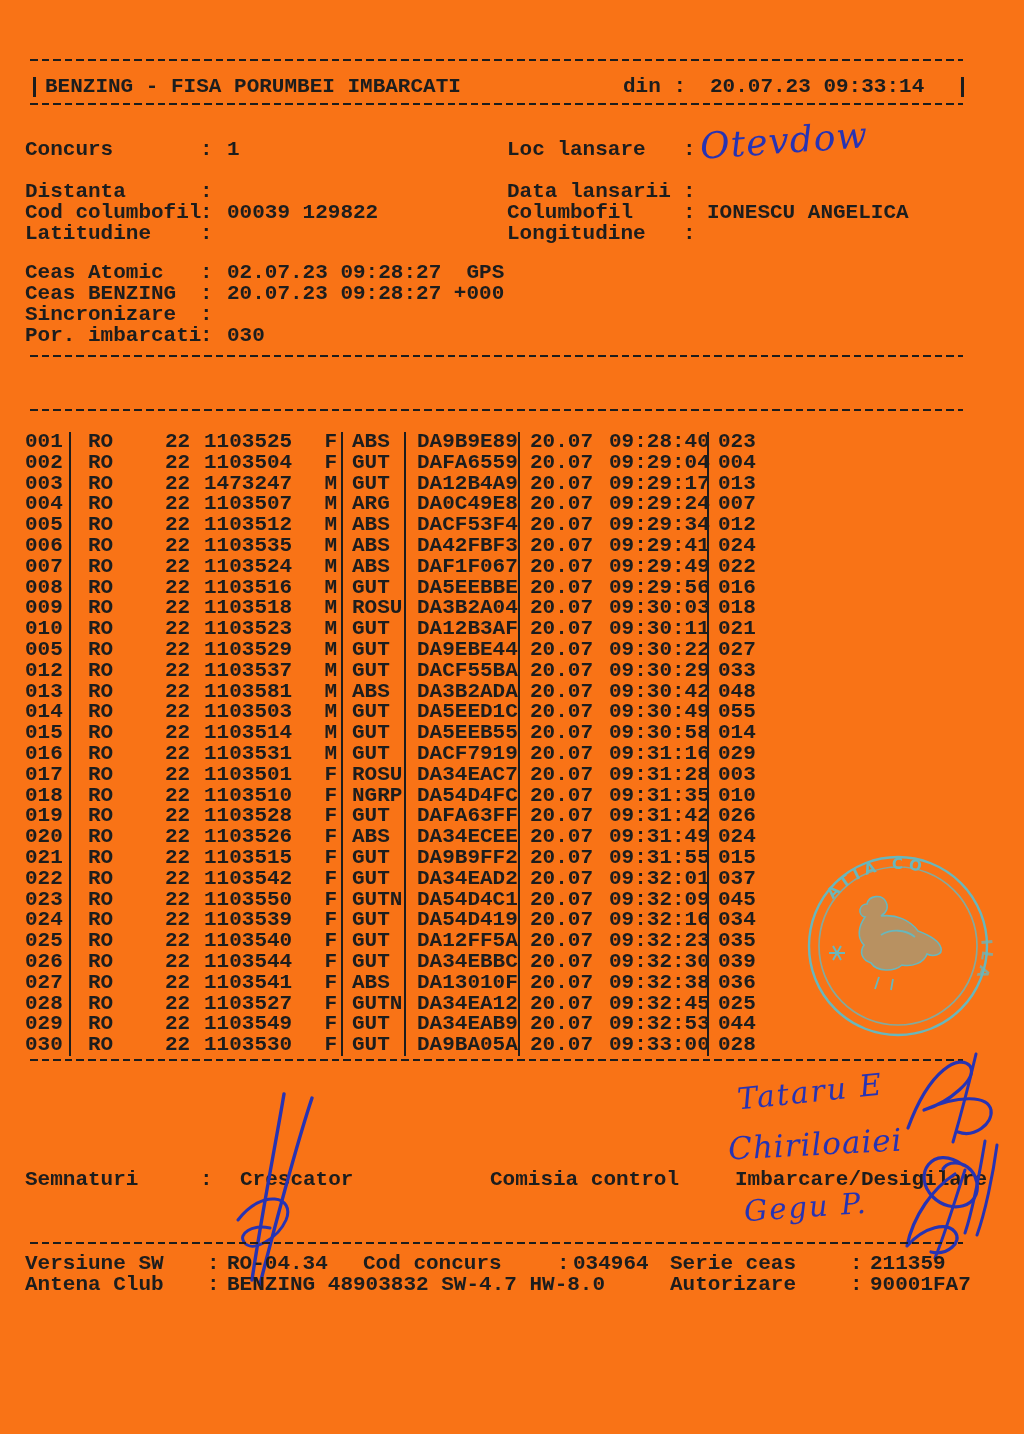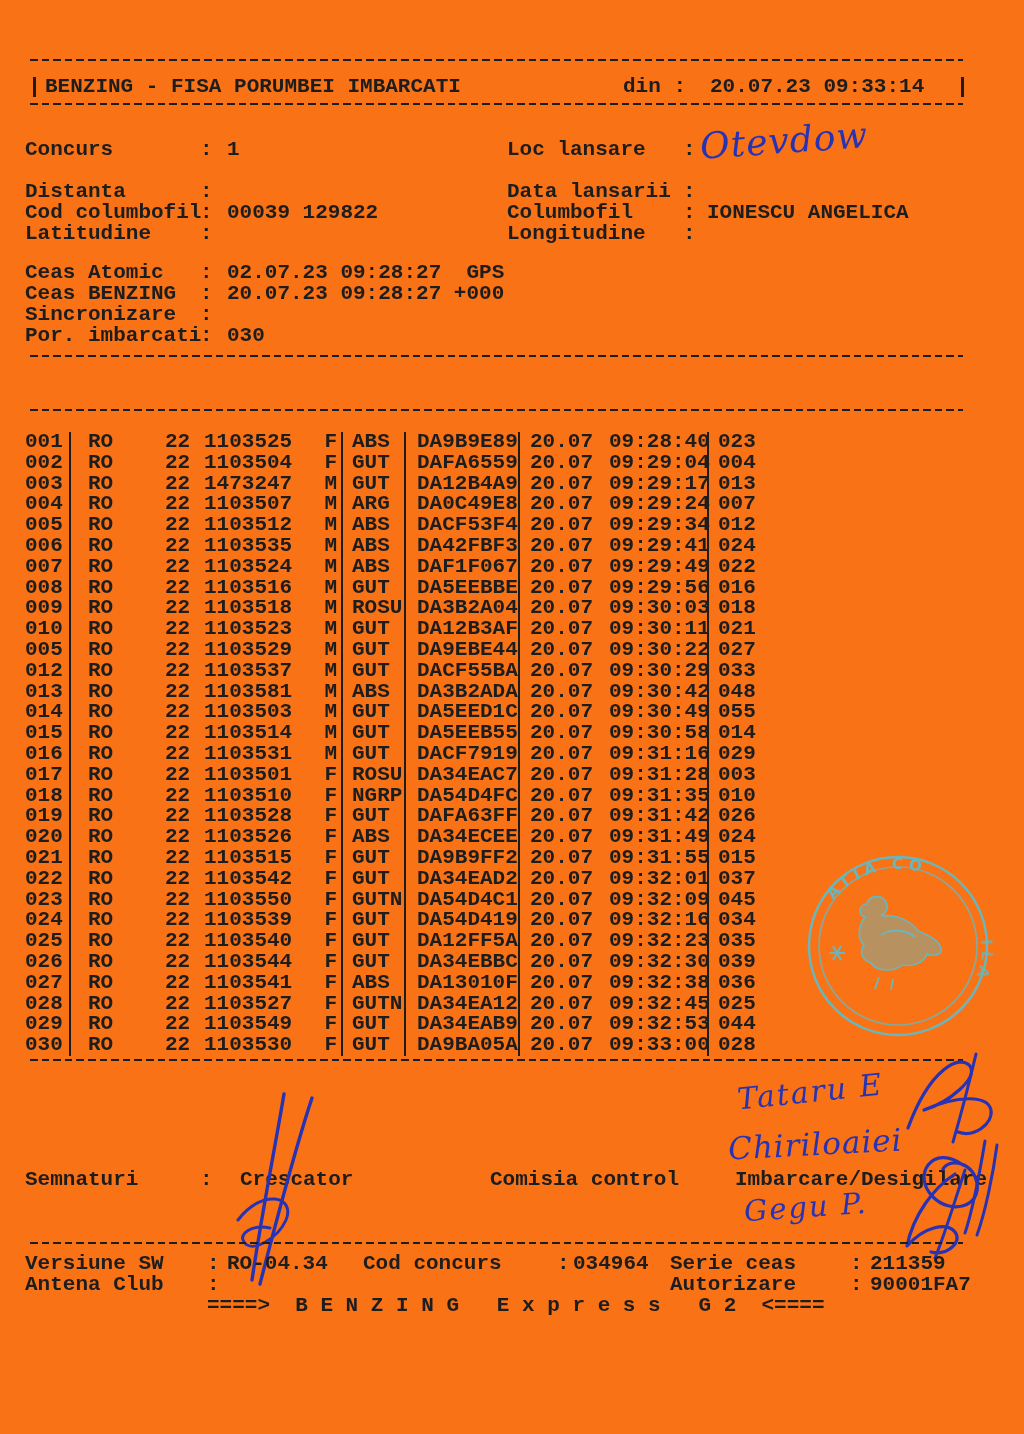--- a/index.html
+++ b/index.html
@@ -556,19 +556,19 @@
     <span style="left:363px">Cod concurs</span>
     <span style="left:557px">:</span>
     <span style="left:573px">034964</span>
     <span style="left:670px">Serie ceas</span>
     <span style="left:850px">:</span>
     <span style="left:870px">211359</span>
   </div>
   <div class="line m" style="top:1274px">
     <span style="left:25px">Antena Club</span>
     <span style="left:207px">:</span>
+    <span style="left:227px">BENZING 48903832 SW-4.7 HW-8.0</span>
     <span style="left:670px">Autorizare</span>
     <span style="left:850px">:</span>
     <span style="left:870px">90001FA7</span>
   </div>
-  <span class="m abs" style="left:207px;top:1295px">====&gt;  B E N Z I N G   E x p r e s s   G 2  &lt;====</span>
 
 </div>
 
 </body></html>

